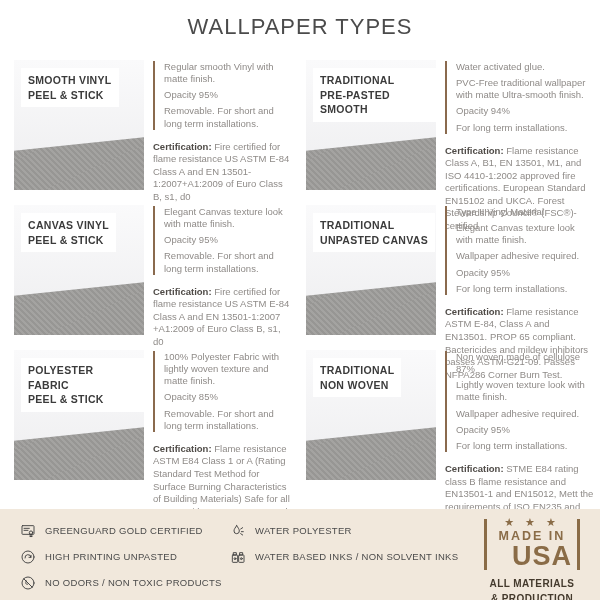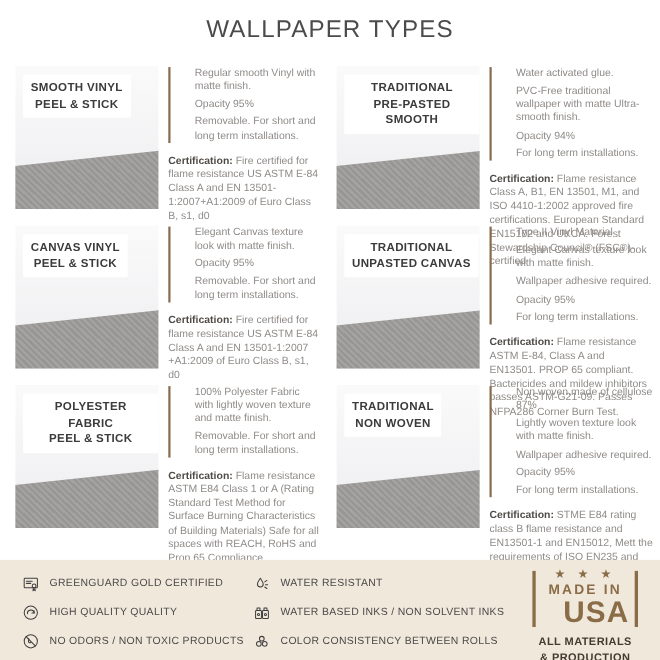--- a/index.html
+++ b/index.html
@@ -5,23 +5,23 @@
   html,body{margin:0;padding:0;}
   body{width:600px;height:600px;background:#ffffff;font-family:"Liberation Sans", sans-serif;position:relative;overflow:hidden;}
   .page{position:absolute;inset:0;background:#fff;}
   .title{position:absolute;top:14px;left:0;width:600px;text-align:center;font-size:22px;font-weight:500;letter-spacing:1px;color:#4b4b4b;}
   .col{position:absolute;top:60px;}
   .col-left{left:14px;width:278px;}
   .col-right{left:306px;width:288px;}
   .panel{display:flex;margin-bottom:15px;height:130px;}
   .panel-image{width:130px;height:130px;flex-shrink:0;position:relative;overflow:hidden;background:linear-gradient(180deg,#fafafb 0%,#ededef 100%);}
   .floor{position:absolute;left:-8%;right:-8%;bottom:-14px;height:46%;background:#9d9c9a;background-image:repeating-linear-gradient(47deg,rgba(255,255,255,.07) 0 2px,rgba(0,0,0,.04) 2px 4px);transform:skewY(-6deg);}
-  .panel-label{position:absolute;top:8px;left:7px;display:inline-block;background:#ffffff;padding:5px 7px;font-size:10.5px;font-weight:600;letter-spacing:.3px;color:#3b3b3b;line-height:1.4;white-space:pre-line;text-align:center;}
+  .panel-label{position:absolute;top:8px;left:7px;display:inline-block;background:#ffffff;padding:5px 7px;font-size:10.5px;font-weight:600;letter-spacing:.3px;color:#3b3b3b;line-height:1.4;white-space:pre-line;}
   .panel-text{margin-left:9px;flex:1;padding-top:1px;}
-  .features{border-left:2px solid #8a6a4e;padding-left:22px;}
+  .features{border-left:2px solid #8a6a4e;padding-left:9px;}
   .features p{margin:0 0 4px 0;font-size:9.5px;line-height:1.28;color:#8f8b88;}
   .cert{margin-top:11px;font-size:9.5px;line-height:1.32;color:#8f8b88;}
   .cert .cert-label{font-weight:700;color:#4f4b47;}
   .footer{position:absolute;left:0;top:509px;width:600px;height:104px;background:#f1e8dc;}
   .f-col{position:absolute;top:13px;}
   .f-col1{left:20px;}
   .f-col2{left:230px;}
   .f-item{display:flex;align-items:center;margin-bottom:9px;height:17px;}
   .f-item svg{flex-shrink:0;margin-right:9px;}
   .f-item span{font-size:9.5px;letter-spacing:.3px;color:#4a4a4a;}
@@ -86,20 +86,21 @@
 
     <div class="panel">
       <div class="panel-image">
         <div class="floor"></div>
         <div class="panel-label">POLYESTER FABRIC
 PEEL &amp; STICK</div>
       </div>
       <div class="panel-text">
         <div class="features">
           <p>100% Polyester Fabric with lightly woven texture and matte finish.</p>
+          <p>Opacity 85%</p>
           <p>Removable.  For short and long term installations.</p>
 
         </div>
         <div class="cert">
           <span class="cert-label">Certification:</span>
           <span>Flame resistance ASTM E84 Class 1 or A (Rating Standard Test Method for Surface Burning Characteristics of Building Materials) Safe for all spaces with REACH, RoHS and Prop 65 Compliance</span>
         </div>
       </div>
     </div>
 
@@ -184,21 +185,21 @@
           <path d="M15.5 17 15 21 16.5 19.6 18 21 17.5 17"></path>
         </svg>
         <span>GREENGUARD GOLD CERTIFIED</span>
       </div>
       <div class="f-item">
         <svg class="ic" width="16" height="16" viewBox="0 0 24 24">
           <circle cx="12" cy="12" r="9"></circle>
           <path d="M7.5 13.5a4.5 4.5 0 0 1 9-1"></path>
           <path d="M16.5 9.5v3h-3"></path>
         </svg>
-        <span>HIGH QUALITY QUALITY</span>
+        <span>HIGH PRINTING UNPASTED</span>
       </div>
       <div class="f-item">
         <svg class="ic" width="16" height="16" viewBox="0 0 24 24">
           <circle cx="12" cy="12" r="9"></circle>
           <path d="M9 8c1 2-1 3 0 5 .5 1 2 1.5 3 .5"></path>
           <line x1="5.5" y1="5.5" x2="18.5" y2="18.5"></line>
         </svg>
         <span>NO ODORS / NON TOXIC PRODUCTS</span>
       </div>
       <div class="f-item">
@@ -210,40 +211,32 @@
         <span>HIGH SCRATCH RESISTANCE</span>
       </div>
     </div>
 
     <div class="f-col f-col2">
       <div class="f-item">
         <svg class="ic" width="16" height="16" viewBox="0 0 24 24">
           <path d="M10 4c2 3 4 5.2 4 8a4 4 0 0 1-8 0c0-2.8 2-5 4-8z"></path>
           <path d="M16 9l3-2M17 13h3M16 16l3 2"></path>
         </svg>
-        <span>WATER RESISTANT</span>
+        <span>WATER POLYESTER</span>
       </div>
       <div class="f-item">
         <svg class="ic" width="16" height="16" viewBox="0 0 24 24">
           <rect x="3.5" y="9" width="8" height="11" rx="1"></rect>
           <rect x="5.5" y="5.5" width="4" height="3.5"></rect>
           <rect x="13" y="9" width="8" height="11" rx="1"></rect>
           <rect x="15" y="5.5" width="4" height="3.5"></rect>
           <circle cx="7.5" cy="14.5" r="1.4"></circle>
           <circle cx="17" cy="14.5" r="1.4"></circle>
         </svg>
         <span>WATER BASED INKS / NON SOLVENT INKS</span>
-      </div>
-      <div class="f-item">
-        <svg class="ic" width="16" height="16" viewBox="0 0 24 24">
-          <circle cx="12" cy="8.5" r="3.2"></circle>
-          <circle cx="8" cy="15.5" r="3.2"></circle>
-          <circle cx="16" cy="15.5" r="3.2"></circle>
-        </svg>
-        <span>COLOR CONSISTENCY BETWEEN ROLLS</span>
       </div>
     </div>
 
     <div class="stamp-wrap">
       <div class="stamp">
         <div class="stamp-bar"></div>
         <div class="stamp-center">
           <div class="stamp-stars">★ ★ ★</div>
           <div class="stamp-line1">MADE IN</div>
           <div class="stamp-line2">USA</div>

